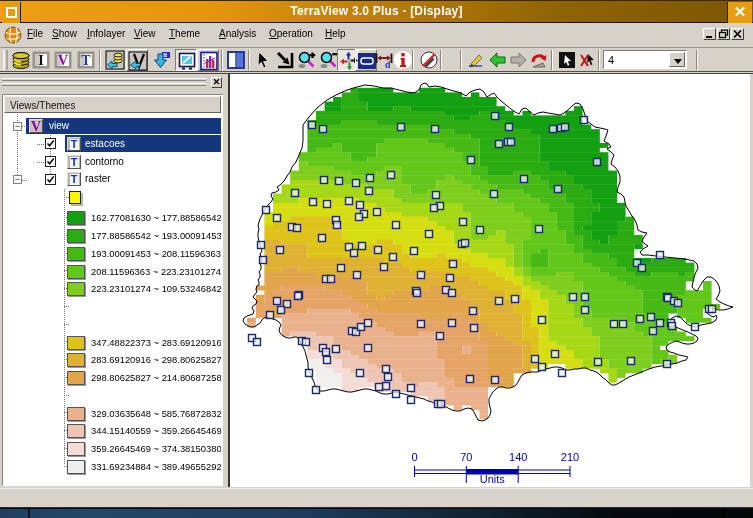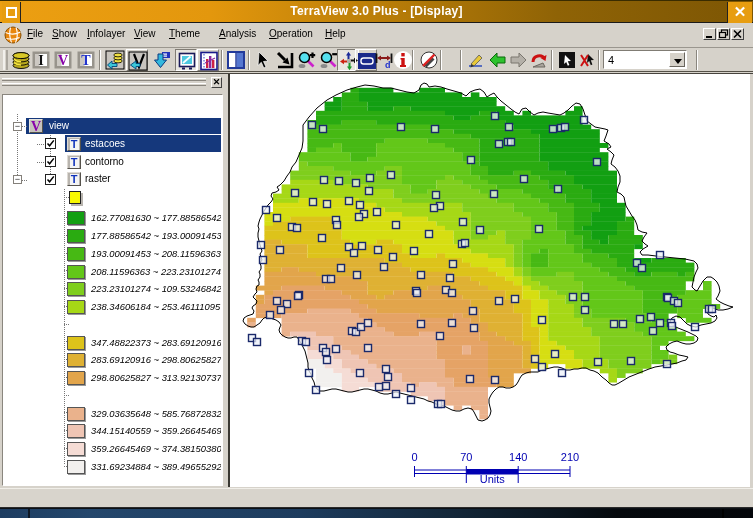--- a/index.html
+++ b/index.html
@@ -79,21 +79,21 @@
 .cb svg { display:block; position:absolute; left:0; top:0; }
 .ticon { position:absolute; width:14px; height:14px; background:#b8b4ae;
   border:1px solid; border-color:#dedad4 #55524c #55524c #dedad4;
   color:#1133bb; font-weight:bold; font-size:11px; line-height:13px; text-align:center; }
 .ticon i { font-style:normal; position:relative; z-index:2; }
 .ticon .pg { position:absolute; left:2px; top:1px; width:9px; height:11px; background:#f4f4f4; }
 .vicon { position:absolute; width:14px; height:14px; background:#c6c2bc;
   border:1px solid; border-color:#e8e6e0 #55524c #55524c #e8e6e0;
   color:#8800aa; font-weight:bold; font-family:"Liberation Serif",serif; font-size:14px; line-height:13px; text-align:center; }
 .tlabel { position:absolute; font-size:10px; top:2.5px; }
-.lrow { position:absolute; left:0; width:217px; height:17.75px;font-style:italic; }
+.lrow { position:absolute; left:0; width:217px; height:17.75px; }
 .lsw { position:absolute; left:63px; top:2px; width:18px; height:14px;
   border:1px solid #555; box-shadow:1px 1px 0 #999; }
 .ltx { position:absolute; left:87px; top:3px; font-size:9.4px; color:#000; white-space:nowrap; }
 
 #mapwrap { position:absolute; left:228px; top:0px; width:522px; height:414px;
   background:#fff; border-left:2px solid #3a3832; border-top:1px solid #3a3832; }
 #main:after { content:""; position:absolute; left:0; top:0; width:753px; height:1px; background:#47443e; }
 
 
 #statusbar { position:absolute; left:0; top:488px; width:753px; height:20px;
@@ -354,20 +354,21 @@
       </div>
   </div>
 
   <div id="main">
     <div id="dockhead">
         <div class="g1"></div>
         <div class="g2"></div>
         <div id="dockx">✕</div>
       </div>
     <div id="panel">
+      <div id="phead">Views/Themes</div>
       <div id="tree">
         <div class="vdot" style="left:13px;top:-0.5px;height:66.1px"></div>
 <div class="vdot" style="left:46px;top:21.2px;height:44.4px"></div>
 <div class="vdot" style="left:60px;top:74.5px;height:276.9px"></div>
 <div class="trow hl" style="top:3.5px;left:22px;width:195px;height:16.6px"></div>
 <div class="hdot" style="left:18px;top:12.4px;width:5px"></div>
 <div class="pm" style="left:9px;top:7.5px">−</div>
 <div class="vicon" style="left:25px;top:5.0px">V</div>
 <div class="tlabel" style="left:45px;top:6.0px;color:#fff">view</div>
 <div class="trow hl" style="top:21.2px;left:61px;width:156px;height:16.6px"></div>
@@ -417,39 +418,35 @@
 <div class="lrow" style="top:148.5px">
             <span class="lsw" style="background:#63c719"></span>
             <span class="ltx">208.11596363 ~ 223.23101274</span>
           </div>
 <div class="hdot" style="left:60px;top:174.1px;width:6px"></div>
 <div class="lrow" style="top:166.2px">
             <span class="lsw" style="background:#7fce1d"></span>
             <span class="ltx">223.23101274 ~ 109.53246842</span>
           </div>
 <div class="hdot" style="left:60px;top:191.9px;width:6px"></div>
-<div class="lrow" style="top:184.0px">
-            <span class="lsw" style="background:#a6d816"></span>
-            <span class="ltx">238.34606184 ~ 253.46111095</span>
-          </div>
 <div class="hdot" style="left:60px;top:209.6px;width:6px"></div>
 <div class="hdot" style="left:60px;top:227.4px;width:6px"></div>
 <div class="lrow" style="top:219.5px">
             <span class="lsw" style="background:#ddc31a"></span>
             <span class="ltx">347.48822373 ~ 283.69120916</span>
           </div>
 <div class="hdot" style="left:60px;top:245.1px;width:6px"></div>
 <div class="lrow" style="top:237.2px">
             <span class="lsw" style="background:#dfb133"></span>
             <span class="ltx">283.69120916 ~ 298.80625827</span>
           </div>
 <div class="hdot" style="left:60px;top:262.9px;width:6px"></div>
 <div class="lrow" style="top:255.0px">
             <span class="lsw" style="background:#e2a54b"></span>
-            <span class="ltx">298.80625827 ~ 313.92130737</span>
+            <span class="ltx">298.80625827 ~ 214.80687258</span>
           </div>
 <div class="hdot" style="left:60px;top:280.6px;width:6px"></div>
 <div class="hdot" style="left:60px;top:298.4px;width:6px"></div>
 <div class="lrow" style="top:290.5px">
             <span class="lsw" style="background:#eab28c"></span>
             <span class="ltx">329.03635648 ~ 585.76872832</span>
           </div>
 <div class="hdot" style="left:60px;top:316.1px;width:6px"></div>
 <div class="lrow" style="top:308.2px">
             <span class="lsw" style="background:#efc5b4"></span>

